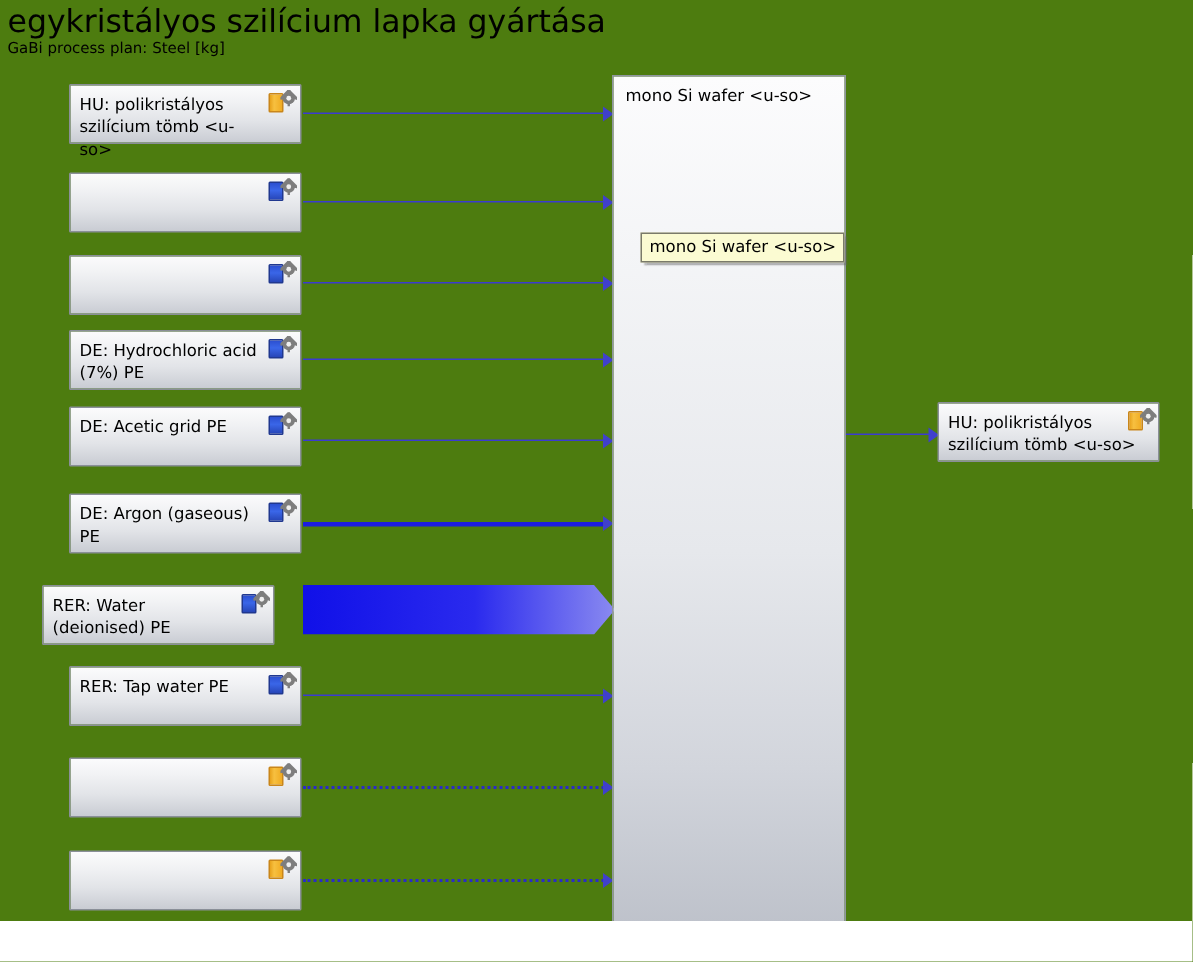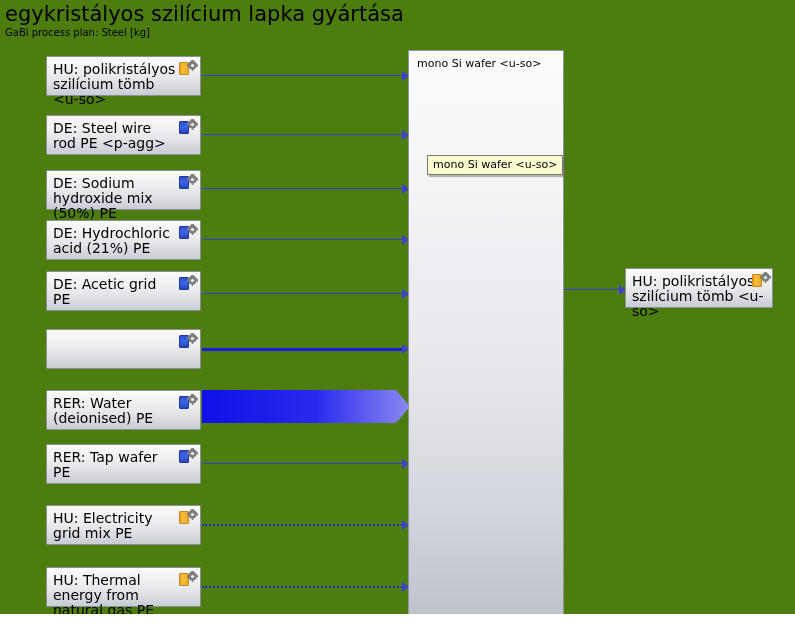--- a/index.html
+++ b/index.html
@@ -43,21 +43,21 @@
     position: absolute;
     border: 1px solid #8a8f98;
     background: linear-gradient(to bottom,
         #fbfbfc 0%, #f1f2f4 28%, #e2e4e8 62%, #c9ccd3 100%);
     border-radius: 1px;
   }
   .pbox .ptext {
     position: absolute;
     left: 6px; top: 5px;
     right: 4px;
-    font-size: 14px;
+    font-size: 11px;
     line-height: 15px;
     color: #000000;
   }
   
   .icon {
     position: absolute;
     width: 19px; height: 15px;
   }
   .icon .doc {
     position: absolute;
@@ -180,57 +180,55 @@
                 <rect x="0" y="4.7" width="11" height="1.6"></rect>
                 <rect x="1" y="1" width="1.6" height="9" transform="rotate(45 5.5 5.5)"></rect>
                 <rect x="1" y="1" width="9" height="1.6" transform="rotate(45 5.5 5.5)"></rect>
               </g>
               <circle cx="5.5" cy="5.5" r="1.6" fill="#efefef"></circle>
             </svg>
           </span>
         </span>
       </div>
       <div class="pbox" style="left: 46px; top: 115px; width: 155px; height: 40px;">
-        <span class="ptext" style="width: 125px;">DE: Steel wire rod PE &lt;p-agg&gt;</span>
         <span class="icon blue" style="left: 132px; top: 3px;">
           <span class="doc"></span>
           <span class="gear">
             <svg width="11" height="11" viewBox="0 0 11 11">
               <g fill="#7e7e7e">
                 <circle cx="5.5" cy="5.5" r="4.1"></circle>
                 <rect x="4.7" y="0" width="1.6" height="11"></rect>
                 <rect x="0" y="4.7" width="11" height="1.6"></rect>
                 <rect x="1" y="1" width="1.6" height="9" transform="rotate(45 5.5 5.5)"></rect>
                 <rect x="1" y="1" width="9" height="1.6" transform="rotate(45 5.5 5.5)"></rect>
               </g>
               <circle cx="5.5" cy="5.5" r="1.6" fill="#efefef"></circle>
             </svg>
           </span>
         </span>
       </div>
       <div class="pbox" style="left: 46px; top: 170px; width: 155px; height: 40px;">
-        <span class="ptext" style="width: 125px;">DE: Sodium hydroxide mix (50%) PE</span>
         <span class="icon blue" style="left: 132px; top: 3px;">
           <span class="doc"></span>
           <span class="gear">
             <svg width="11" height="11" viewBox="0 0 11 11">
               <g fill="#7e7e7e">
                 <circle cx="5.5" cy="5.5" r="4.1"></circle>
                 <rect x="4.7" y="0" width="1.6" height="11"></rect>
                 <rect x="0" y="4.7" width="11" height="1.6"></rect>
                 <rect x="1" y="1" width="1.6" height="9" transform="rotate(45 5.5 5.5)"></rect>
                 <rect x="1" y="1" width="9" height="1.6" transform="rotate(45 5.5 5.5)"></rect>
               </g>
               <circle cx="5.5" cy="5.5" r="1.6" fill="#efefef"></circle>
             </svg>
           </span>
         </span>
       </div>
       <div class="pbox" style="left: 46px; top: 220px; width: 155px; height: 40px;">
-        <span class="ptext" style="width: 125px;">DE: Hydrochloric acid (21%) PE</span>
+        <span class="ptext" style="width: 125px;">DE: Hydrochloric acid (7%) PE</span>
         <span class="icon blue" style="left: 132px; top: 3px;">
           <span class="doc"></span>
           <span class="gear">
             <svg width="11" height="11" viewBox="0 0 11 11">
               <g fill="#7e7e7e">
                 <circle cx="5.5" cy="5.5" r="4.1"></circle>
                 <rect x="4.7" y="0" width="1.6" height="11"></rect>
                 <rect x="0" y="4.7" width="11" height="1.6"></rect>
                 <rect x="1" y="1" width="1.6" height="9" transform="rotate(45 5.5 5.5)"></rect>
                 <rect x="1" y="1" width="9" height="1.6" transform="rotate(45 5.5 5.5)"></rect>
@@ -252,92 +250,91 @@
                 <rect x="0" y="4.7" width="11" height="1.6"></rect>
                 <rect x="1" y="1" width="1.6" height="9" transform="rotate(45 5.5 5.5)"></rect>
                 <rect x="1" y="1" width="9" height="1.6" transform="rotate(45 5.5 5.5)"></rect>
               </g>
               <circle cx="5.5" cy="5.5" r="1.6" fill="#efefef"></circle>
             </svg>
           </span>
         </span>
       </div>
       <div class="pbox" style="left: 46px; top: 329px; width: 155px; height: 40px;">
-        <span class="icon blue" style="left: 132px; top: 3px;">
-          <span class="doc"></span>
-          <span class="gear">
-            <svg width="11" height="11" viewBox="0 0 11 11">
-              <g fill="#7e7e7e">
-                <circle cx="5.5" cy="5.5" r="4.1"></circle>
-                <rect x="4.7" y="0" width="1.6" height="11"></rect>
-                <rect x="0" y="4.7" width="11" height="1.6"></rect>
-                <rect x="1" y="1" width="1.6" height="9" transform="rotate(45 5.5 5.5)"></rect>
-                <rect x="1" y="1" width="9" height="1.6" transform="rotate(45 5.5 5.5)"></rect>
-              </g>
-              <circle cx="5.5" cy="5.5" r="1.6" fill="#efefef"></circle>
-            </svg>
-          </span>
-        </span>
-      </div>
-      <div class="pbox" style="left: 46px; top: 390px; width: 155px; height: 40px; text-decoration: underline;">
+        <span class="ptext" style="width: 125px;">DE: Argon (gaseous) PE</span>
+        <span class="icon blue" style="left: 132px; top: 3px;">
+          <span class="doc"></span>
+          <span class="gear">
+            <svg width="11" height="11" viewBox="0 0 11 11">
+              <g fill="#7e7e7e">
+                <circle cx="5.5" cy="5.5" r="4.1"></circle>
+                <rect x="4.7" y="0" width="1.6" height="11"></rect>
+                <rect x="0" y="4.7" width="11" height="1.6"></rect>
+                <rect x="1" y="1" width="1.6" height="9" transform="rotate(45 5.5 5.5)"></rect>
+                <rect x="1" y="1" width="9" height="1.6" transform="rotate(45 5.5 5.5)"></rect>
+              </g>
+              <circle cx="5.5" cy="5.5" r="1.6" fill="#efefef"></circle>
+            </svg>
+          </span>
+        </span>
+      </div>
+      <div class="pbox" style="left: 28px; top: 390px; width: 155px; height: 40px; text-decoration: underline;">
         <span class="ptext" style="width: 125px;">RER: Water (deionised) PE</span>
         <span class="icon blue" style="left: 132px; top: 3px;">
           <span class="doc"></span>
           <span class="gear">
             <svg width="11" height="11" viewBox="0 0 11 11">
               <g fill="#7e7e7e">
                 <circle cx="5.5" cy="5.5" r="4.1"></circle>
                 <rect x="4.7" y="0" width="1.6" height="11"></rect>
                 <rect x="0" y="4.7" width="11" height="1.6"></rect>
                 <rect x="1" y="1" width="1.6" height="9" transform="rotate(45 5.5 5.5)"></rect>
                 <rect x="1" y="1" width="9" height="1.6" transform="rotate(45 5.5 5.5)"></rect>
               </g>
               <circle cx="5.5" cy="5.5" r="1.6" fill="#efefef"></circle>
             </svg>
           </span>
         </span>
       </div>
       <div class="pbox" style="left: 46px; top: 444px; width: 155px; height: 40px;">
-        <span class="ptext" style="width: 125px;">RER: Tap wafer PE</span>
+        <span class="ptext" style="width: 125px;">RER: Tap water PE</span>
         <span class="icon blue" style="left: 132px; top: 3px;">
           <span class="doc"></span>
           <span class="gear">
             <svg width="11" height="11" viewBox="0 0 11 11">
               <g fill="#7e7e7e">
                 <circle cx="5.5" cy="5.5" r="4.1"></circle>
                 <rect x="4.7" y="0" width="1.6" height="11"></rect>
                 <rect x="0" y="4.7" width="11" height="1.6"></rect>
                 <rect x="1" y="1" width="1.6" height="9" transform="rotate(45 5.5 5.5)"></rect>
                 <rect x="1" y="1" width="9" height="1.6" transform="rotate(45 5.5 5.5)"></rect>
               </g>
               <circle cx="5.5" cy="5.5" r="1.6" fill="#efefef"></circle>
             </svg>
           </span>
         </span>
       </div>
       <div class="pbox" style="left: 46px; top: 505px; width: 155px; height: 40px;">
-        <span class="ptext" style="width: 125px;">HU: Electricity grid mix PE</span>
         <span class="icon orange" style="left: 132px; top: 3px;">
           <span class="doc"></span>
           <span class="gear">
             <svg width="11" height="11" viewBox="0 0 11 11">
               <g fill="#7e7e7e">
                 <circle cx="5.5" cy="5.5" r="4.1"></circle>
                 <rect x="4.7" y="0" width="1.6" height="11"></rect>
                 <rect x="0" y="4.7" width="11" height="1.6"></rect>
                 <rect x="1" y="1" width="1.6" height="9" transform="rotate(45 5.5 5.5)"></rect>
                 <rect x="1" y="1" width="9" height="1.6" transform="rotate(45 5.5 5.5)"></rect>
               </g>
               <circle cx="5.5" cy="5.5" r="1.6" fill="#efefef"></circle>
             </svg>
           </span>
         </span>
       </div>
       <div class="pbox" style="left: 46px; top: 567px; width: 155px; height: 40px;">
-        <span class="ptext" style="width: 125px;">HU: Thermal energy from natural gas PE</span>
         <span class="icon orange" style="left: 132px; top: 3px;">
           <span class="doc"></span>
           <span class="gear">
             <svg width="11" height="11" viewBox="0 0 11 11">
               <g fill="#7e7e7e">
                 <circle cx="5.5" cy="5.5" r="4.1"></circle>
                 <rect x="4.7" y="0" width="1.6" height="11"></rect>
                 <rect x="0" y="4.7" width="11" height="1.6"></rect>
                 <rect x="1" y="1" width="1.6" height="9" transform="rotate(45 5.5 5.5)"></rect>
                 <rect x="1" y="1" width="9" height="1.6" transform="rotate(45 5.5 5.5)"></rect>

